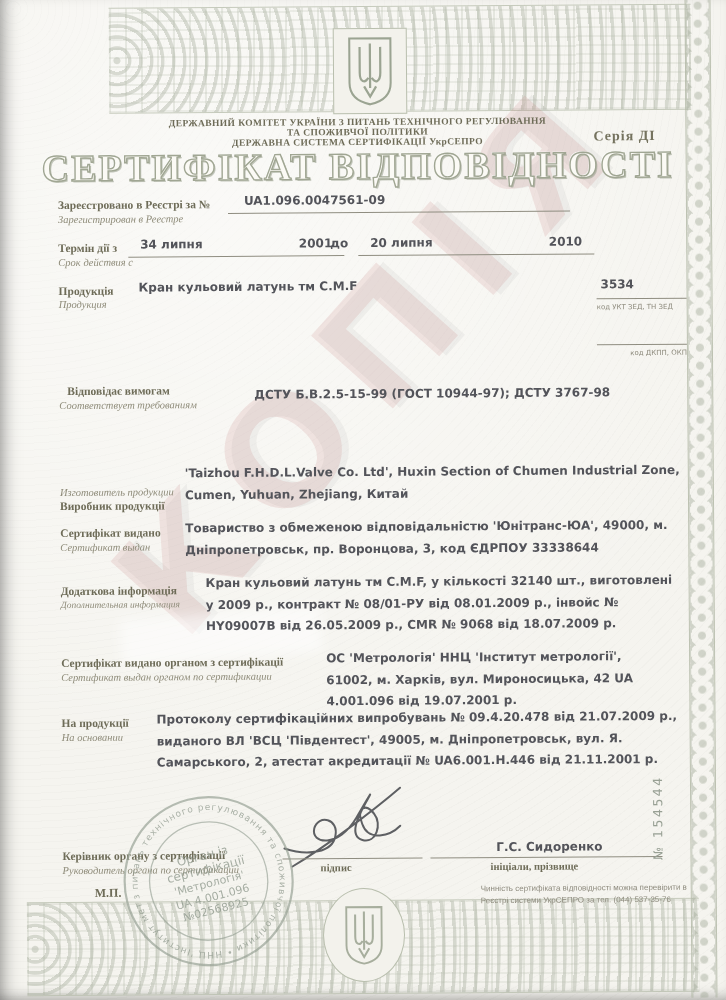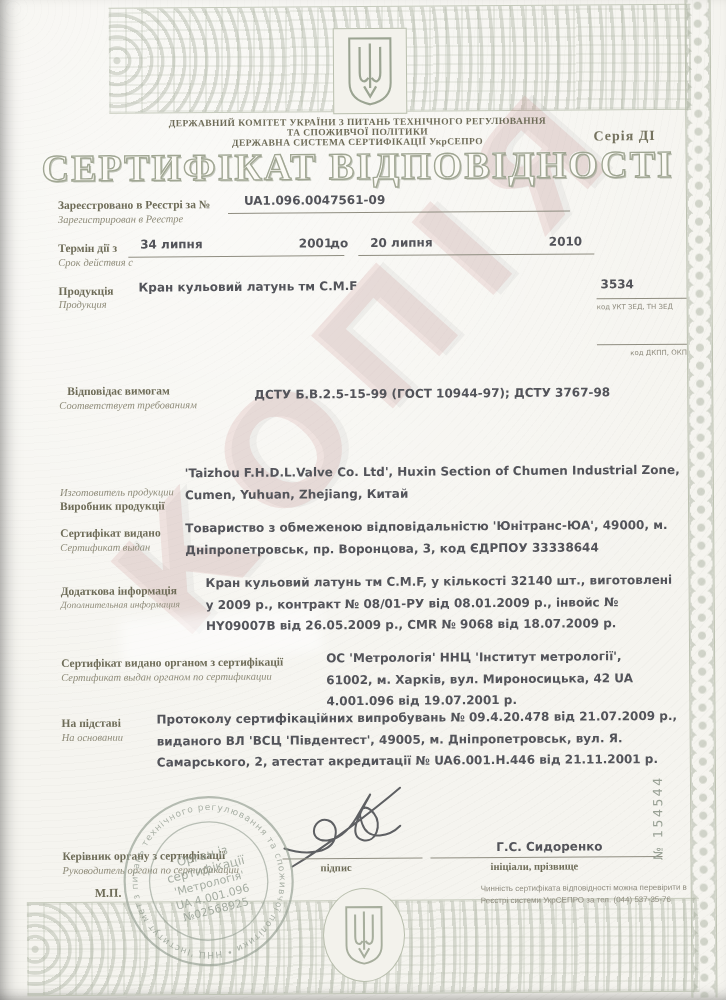--- a/index.html
+++ b/index.html
@@ -128,21 +128,21 @@
   <div class="val" style="left:185px;top:517px;width:495px;">Товариство з обмеженою відповідальністю 'Юнітранс-ЮА', 49000, м. Дніпропетровськ, пр. Воронцова, 3, код ЄДРПОУ 33338644</div>
 
   <div class="lbl" style="left:60px;top:583px;">Додаткова інформація</div>
   <div class="lbl-ru" style="left:60px;top:598px;font-size:9.5px;">Дополнительная информация</div>
   <div class="val" style="left:205px;top:572px;width:478px;">Кран кульовий латунь тм C.M.F, у кількості 32140 шт., виготовлені у 2009 р., контракт № 08/01-РУ від 08.01.2009 р., інвойс № HY09007B від 26.05.2009 р., CMR № 9068 від 18.07.2009 р.</div>
 
   <div class="lbl" style="left:60px;top:655px;">Сертифікат видано органом з сертифікації</div>
   <div class="lbl-ru" style="left:60px;top:670px;">Сертификат выдан органом по сертификации</div>
   <div class="val" style="left:325px;top:648px;width:330px;">ОС 'Метрологія' ННЦ 'Інститут метрології', 61002, м. Харків, вул. Мироносицька, 42 UA 4.001.096 від 19.07.2001 р.</div>
 
-  <div class="lbl" style="left:60px;top:715px;">На підставі</div>
+  <div class="lbl" style="left:60px;top:715px;">На продукції</div>
   <div class="lbl-ru" style="left:60px;top:730px;">На основании</div>
   <div class="val" style="left:155px;top:708px;width:530px;">Протоколу сертифікаційних випробувань № 09.4.20.478 від 21.07.2009 р., виданого ВЛ 'ВСЦ 'Південтест', 49005, м. Дніпропетровськ, вул. Я. Самарського, 2, атестат акредитації № UA6.001.H.446 від 21.11.2001 р.</div>
 
   <div class="lbl" style="left:60px;top:848px;">Керівник органу з сертифікації</div>
   <div class="lbl-ru" style="left:60px;top:863px;">Руководитель органа по сертификации</div>
 
   <svg class="sig" viewBox="0 0 170 92">
     <path d="M10 66 C34 74 58 70 61 54 C65 36 44 32 40 46 C36 62 64 66 82 36 C96 12 100 6 92 20 C84 34 74 54 88 58 C102 62 108 42 100 32 C92 20 82 26 88 42 C94 60 116 54 126 44 M18 84 C52 64 100 28 126 6" fill="none" stroke="#4e5054" stroke-width="2" stroke-linecap="round"></path>
   </svg>
   <div class="hr" style="left:280px;top:858px;width:140px;"></div>

